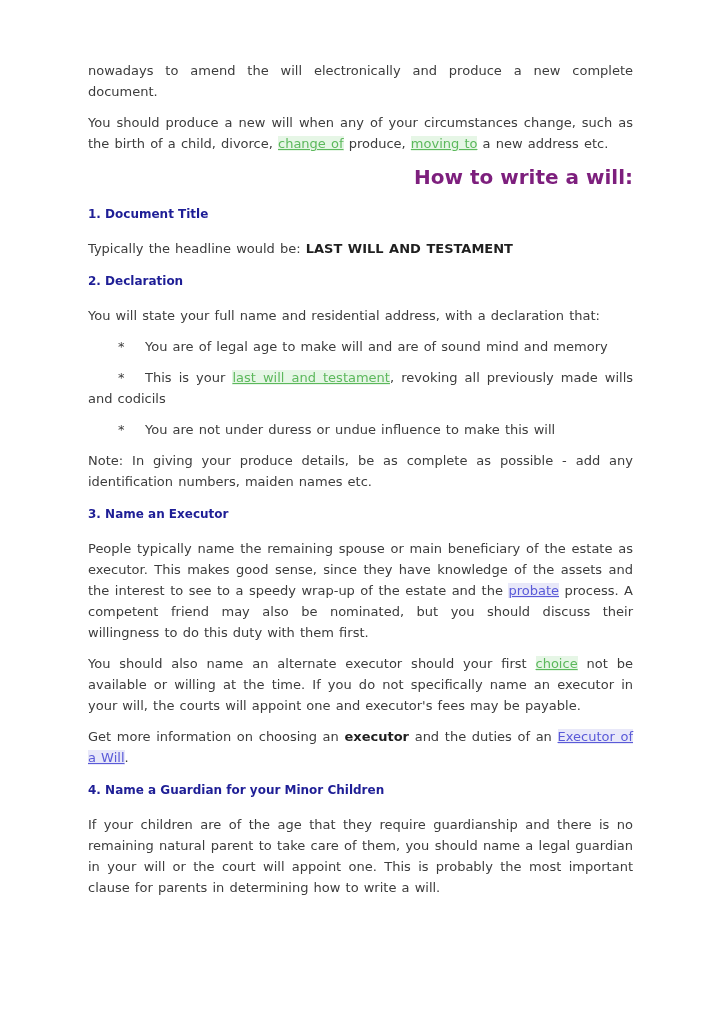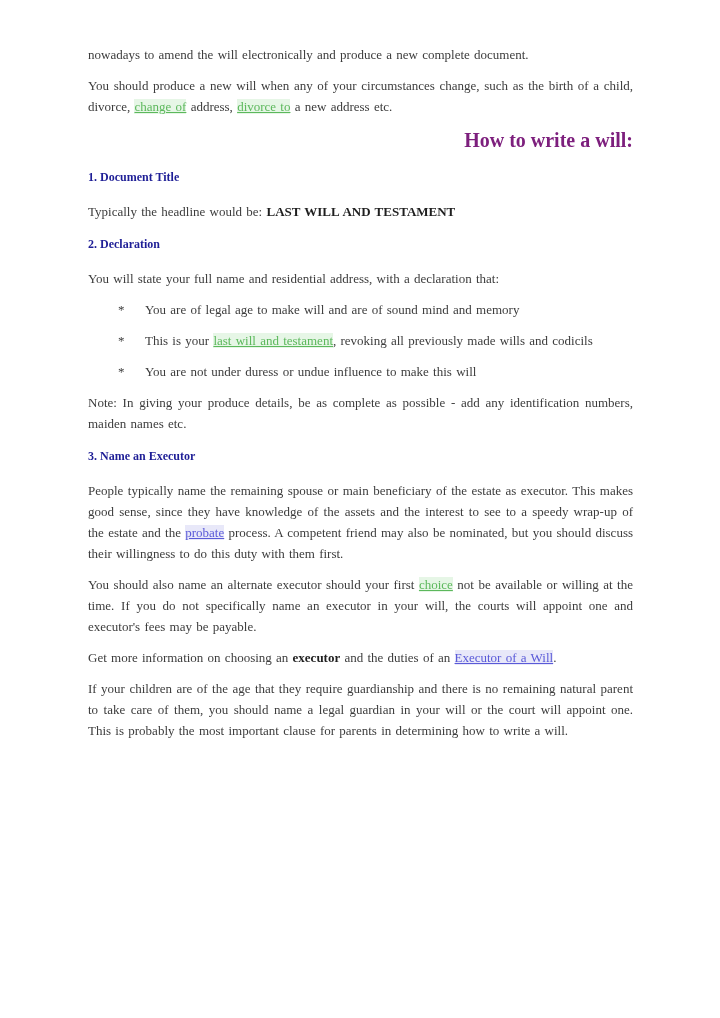--- a/index.html
+++ b/index.html
@@ -14,22 +14,22 @@
     --page-bg:#ffffff;
   }
   *{margin:0;padding:0;box-sizing:border-box;}
   html,body{background:var(--page-bg);}
   body{
     width:720px;height:1018px;position:relative;overflow:hidden;
     font-family:"DejaVu Sans","Liberation Sans",sans-serif;
     color:var(--body-text);
   }
   .page{
-    position:absolute;left:0;top:0;width:720px;height:799px;
-    padding:44px 87px 0 88px;background:var(--page-bg);font-family:Liberation Serif, serif;
+    position:absolute;left:0;top:16px;width:720px;height:799px;
+    padding:44px 87px 0 88px;background:var(--page-bg);
   }
   .content{width:545px;}
   .content p{
     font-size:13px;line-height:21px;text-align:justify;
     margin:0 0 10px 0;word-spacing:1px;
   }
   .content h1{
     font-size:20px;line-height:26px;font-weight:bold;
     color:var(--h1-color);margin:8px 0 14px 0;text-align:right;
   }
@@ -51,29 +51,30 @@
     color:var(--blue-link);background:var(--blue-link-bg);
     text-decoration-color:var(--blue-link);
   }
 </style>
 </head>
 <body>
 
 <div class="page">
   <div class="content">
       <p><span>nowadays to amend the will electronically and produce a new complete document.</span></p>
-      <p><span>You should produce a new will when any of your circumstances change, such as the birth of a child, divorce, </span><a class="link-green">change of</a><span> address, </span><a class="link-green">divorce to</a><span> a new address etc.</span></p>
+      <p><span>You should produce a new will when any of your circumstances change, such as the birth of a child, divorce, </span><a class="link-green">change of</a><span> produce, </span><a class="link-green">moving to</a><span> a new address etc.</span></p>
       <h1><span>How to write a will:</span></h1>
       <h2><span>1. Document Title</span></h2>
       <p><span>Typically the headline would be: </span><span class="bold">LAST WILL AND TESTAMENT</span></p>
       <h2><span>2. Declaration</span></h2>
       <p><span>You will state your full name and residential address, with a declaration that:</span></p>
       <p class="bullet"><span class="marker">*</span><span>You are of legal age to make will and are of sound mind and memory</span></p>
       <p class="bullet"><span class="marker">*</span><span>This is your </span><a class="link-green">last will and testament</a><span>, revoking all previously made wills and codicils</span></p>
       <p class="bullet"><span class="marker">*</span><span>You are not under duress or undue influence to make this will</span></p>
       <p><span>Note: In giving your produce details, be as complete as possible - add any identification numbers, maiden names etc.</span></p>
       <h2><span>3. Name an Executor</span></h2>
       <p><span>People typically name the remaining spouse or main beneficiary of the estate as executor. This makes good sense, since they have knowledge of the assets and the interest to see to a speedy wrap-up of the estate and the </span><a class="link-blue">probate</a><span> process. A competent friend may also be nominated, but you should discuss their willingness to do this duty with them first.</span></p>
       <p><span>You should also name an alternate executor should your first </span><a class="link-green">choice</a><span> not be available or willing at the time. If you do not specifically name an executor in your will, the courts will appoint one and executor's fees may be payable.</span></p>
       <p><span>Get more information on choosing an </span><span class="bold">executor</span><span> and the duties of an </span><a class="link-blue">Executor of a Will</a><span>.</span></p>
+      <h2><span>4. Name a Guardian for your Minor Children</span></h2>
       <p><span>If your children are of the age that they require guardianship and there is no remaining natural parent to take care of them, you should name a legal guardian in your will or the court will appoint one. This is probably the most important clause for parents in determining how to write a will.</span></p>
     </div>
 </div>
 
 </body></html>

